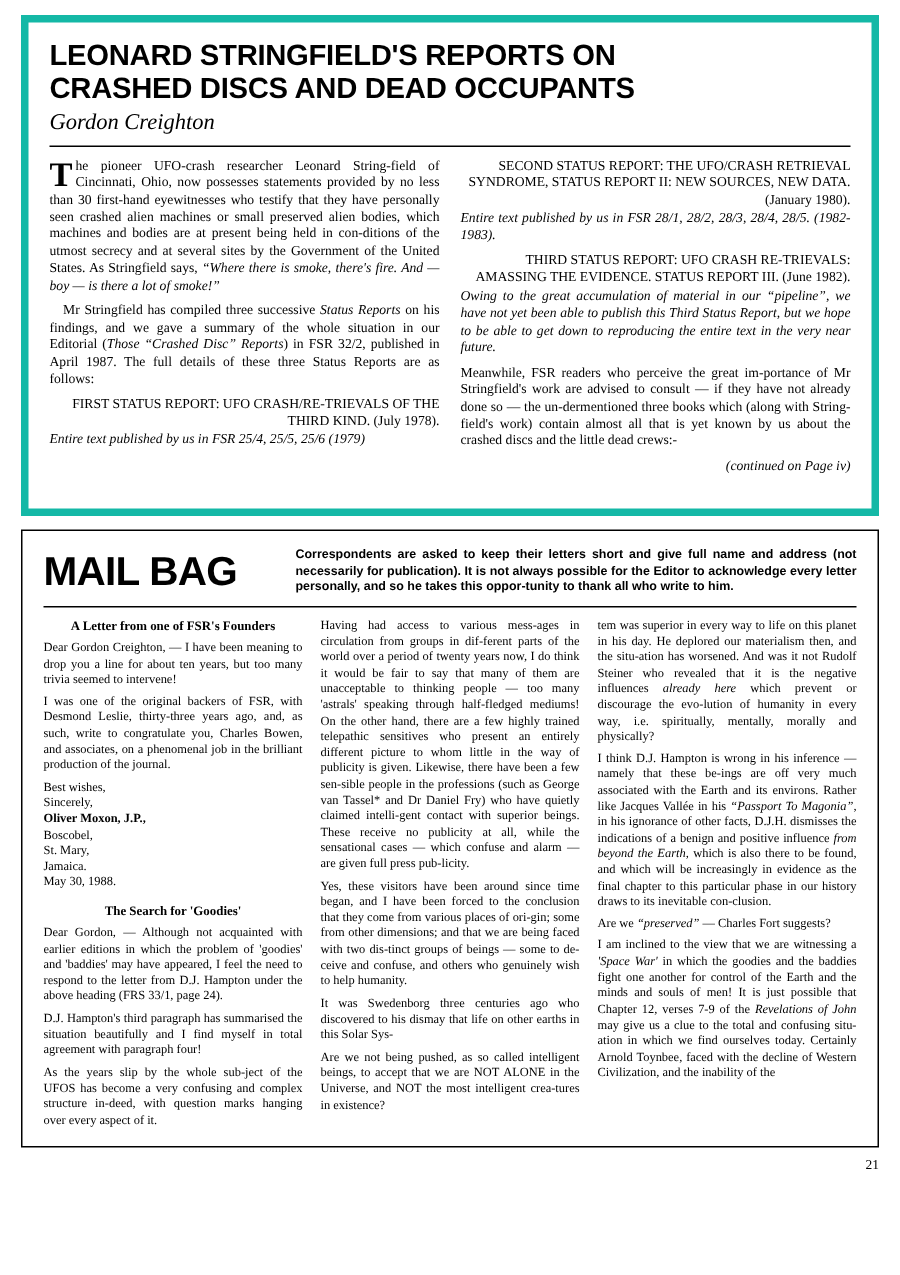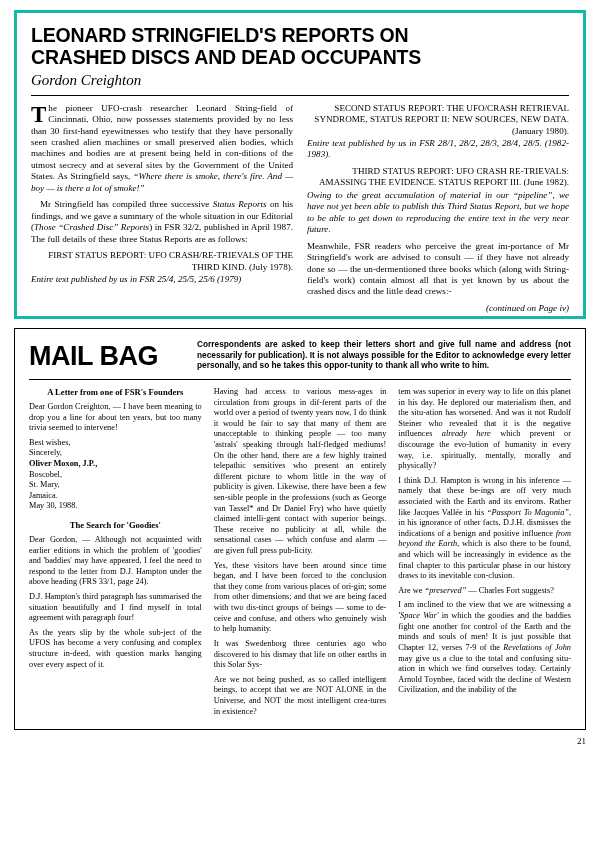--- a/index.html
+++ b/index.html
@@ -19,23 +19,23 @@
     width: 600px;
     height: 850px;
     box-sizing: border-box;
     padding: 10px 14px 6px 14px;
     position: relative;
     background: #fff;
   }
 
   
   .panel {
-    border: 3px solid #14b8a6;
+    border: 5px solid #14b8a6;
     box-sizing: border-box;
-    padding: 10px 14px 3px 14px;
+    padding: 10px 14px 24px 14px;
     background: #fff;
   }
   .article-title {
     font-family: "Liberation Sans", sans-serif;
     font-weight: bold;
     font-size: 19.5px;
     line-height: 1.12;
     letter-spacing: -0.2px;
     margin: 2px 0 0 0;
   }
@@ -210,20 +210,21 @@
       <div class="mailbag-note">Correspondents are asked to keep their letters short and give full name and address (not necessarily for publication). It is not always possible for the Editor to acknowledge every letter personally, and so he takes this oppor-tunity to thank all who write to him.</div>
     </div>
 
     <hr class="mail-rule">
 
     <div class="three-col">
 
       <div class="mcol">
         <div class="letter-title">A Letter from one of FSR's Founders</div>
         <p class="mail-text">Dear Gordon Creighton, — I have been meaning to drop you a line for about ten years, but too many trivia seemed to intervene!</p>
+        <p class="mail-text">I was one of the original backers of FSR, with Desmond Leslie, thirty-three years ago, and, as such, write to congratulate you, Charles Bowen, and associates, on a phenomenal job in the brilliant production of the journal.</p>
         <p class="sig-block">
           <span>Best wishes,</span><br>
           <span>Sincerely,</span><br>
           <span class="sig-bold">Oliver Moxon, J.P.,</span><br>
           <span>Boscobel,</span><br>
           <span>St. Mary,</span><br>
           <span>Jamaica.</span><br>
           <span>May 30, 1988.</span>
         </p>
         <div class="letter-title spaced">The Search for 'Goodies'</div>

